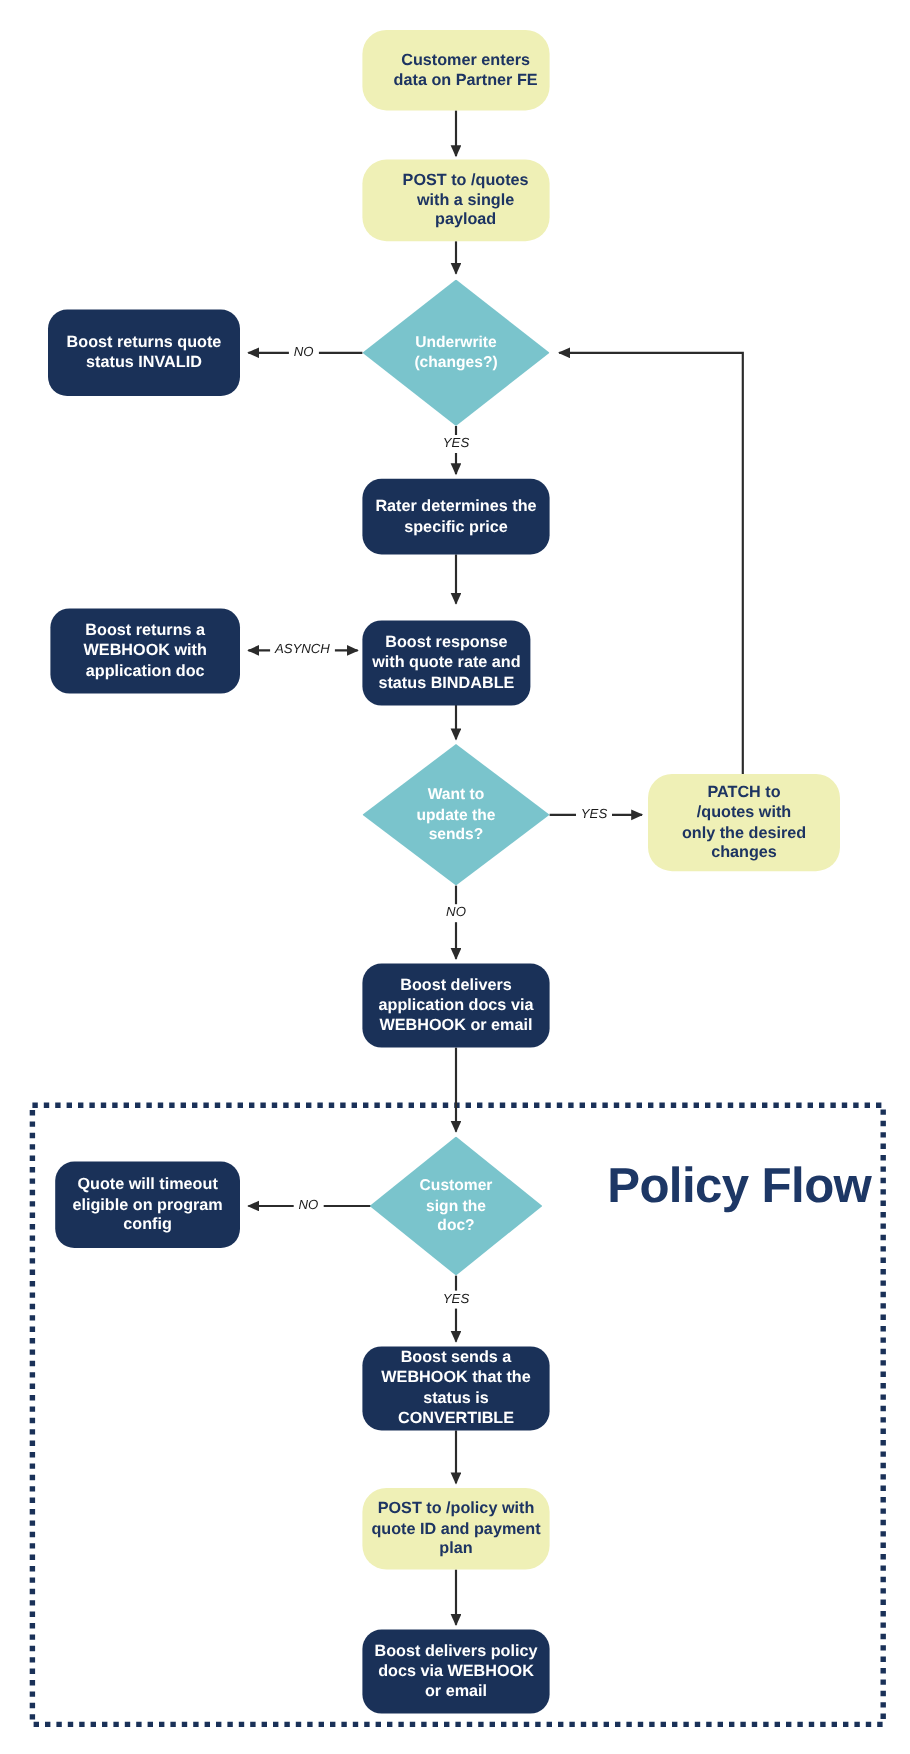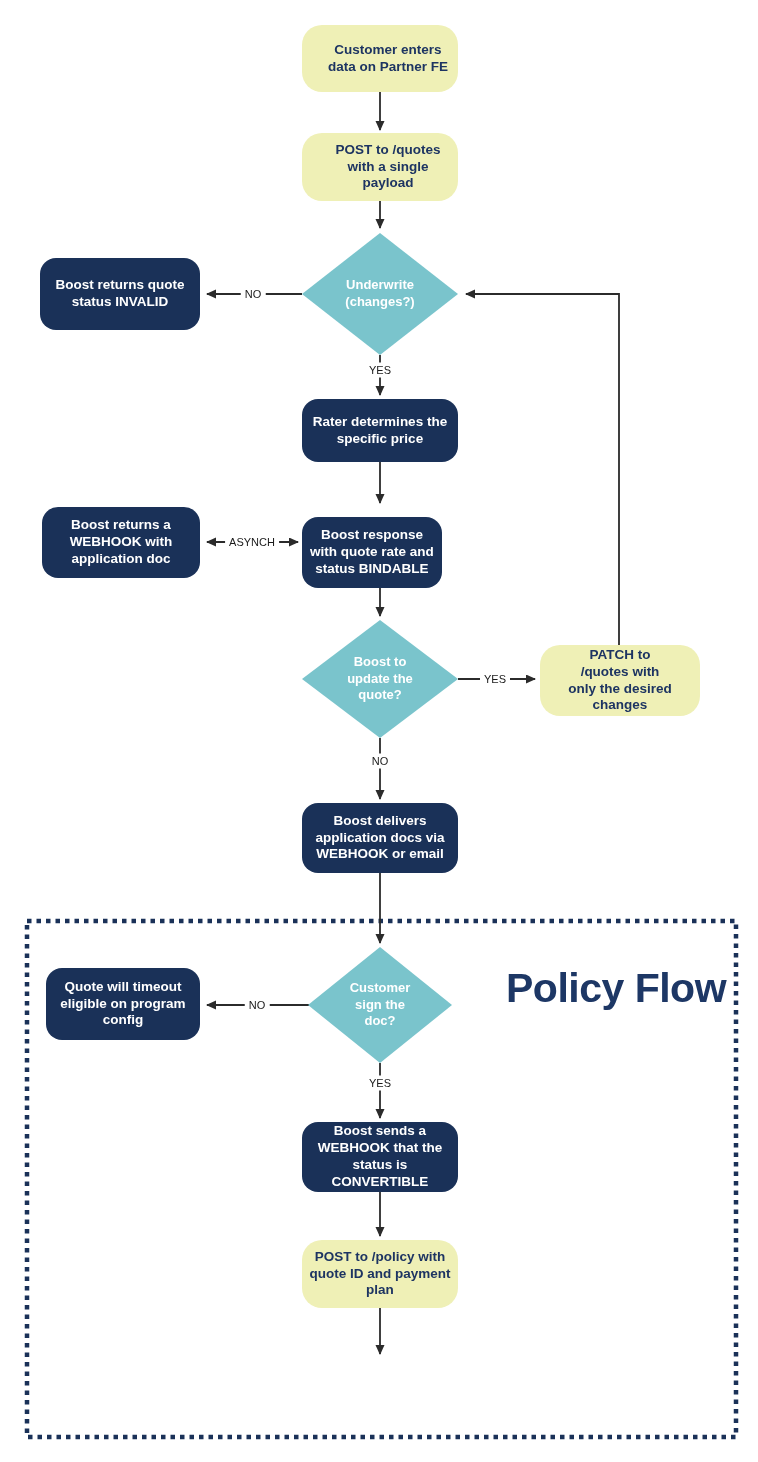--- a/index.html
+++ b/index.html
@@ -29,21 +29,21 @@
   .navy{background:var(--action-navy);color:#ffffff;border-radius:16px;}
   .diamond{
     position:absolute;z-index:2;display:flex;align-items:center;justify-content:center;
     text-align:center;font-weight:bold;font-size:13px;line-height:1.3;color:#ffffff;
     background:var(--decision-teal);
     clip-path:polygon(50% 0, 100% 50%, 50% 100%, 0 50%);
   }
   .edge-label{
     position:absolute;z-index:3;transform:translate(-50%,-50%);
     background:#ffffff;color:#1a1a1a;font-size:11px;line-height:1;
-    padding:2px 4px;white-space:nowrap;
+    padding:2px 4px;white-space:nowrap;font-style:italic;
   }
   .flow-title{
     position:absolute;z-index:3;color:var(--title-navy);
     font-size:41px;font-weight:bold;letter-spacing:-0.5px;white-space:nowrap;
   }
   .txt{display:inline-block;}
 </style>
 </head>
 <body>
 
@@ -100,24 +100,24 @@
 
   <div class="node navy" style="left:42px;top:507px;width:158px;height:71px">
     <span class="txt">Boost returns a WEBHOOK with application doc</span>
   </div>
 
   <div class="node navy" style="left:302px;top:517px;width:140px;height:71px">
     <span class="txt">Boost response with quote rate and status BINDABLE</span>
   </div>
 
   <div class="diamond" style="left:302px;top:620px;width:156px;height:118px">
-    <span class="txt" style="max-width:80px">Boost to update the quote?</span>
+    <span class="txt" style="max-width:80px">Want to update the sends?</span>
   </div>
 
-  <div class="node yellow" style="left:540px;top:645px;width:160px;height:71px;padding:4px 26px">
+  <div class="node yellow" style="left:540px;top:645px;width:160px;height:81px;padding:4px 26px">
     <span class="txt">PATCH to /quotes with only the desired changes</span>
   </div>
 
   <div class="node navy" style="left:302px;top:803px;width:156px;height:70px">
     <span class="txt">Boost delivers application docs via WEBHOOK or email</span>
   </div>
 
   <div class="diamond" style="left:308px;top:947px;width:144px;height:116px">
     <span class="txt" style="max-width:72px">Customer sign the doc?</span>
   </div>
@@ -127,20 +127,23 @@
   </div>
 
   <div class="node navy" style="left:302px;top:1122px;width:156px;height:70px">
     <span class="txt">Boost sends a WEBHOOK that the status is CONVERTIBLE</span>
   </div>
 
   <div class="node yellow" style="left:302px;top:1240px;width:156px;height:68px;padding:4px 6px">
     <span class="txt">POST to /policy with quote ID and payment plan</span>
   </div>
 
+  <div class="node navy" style="left:302px;top:1358px;width:156px;height:70px">
+    <span class="txt">Boost delivers policy docs via WEBHOOK or email</span>
+  </div>
 
   <span class="edge-label" style="left:253px;top:294px">NO</span>
   <span class="edge-label" style="left:380px;top:370px">YES</span>
   <span class="edge-label" style="left:252px;top:542px">ASYNCH</span>
   <span class="edge-label" style="left:495px;top:679px">YES</span>
   <span class="edge-label" style="left:380px;top:761px">NO</span>
   <span class="edge-label" style="left:257px;top:1005px">NO</span>
   <span class="edge-label" style="left:380px;top:1083px">YES</span>
 
   <div class="flow-title" style="left:506px;top:965px">Policy Flow</div>

